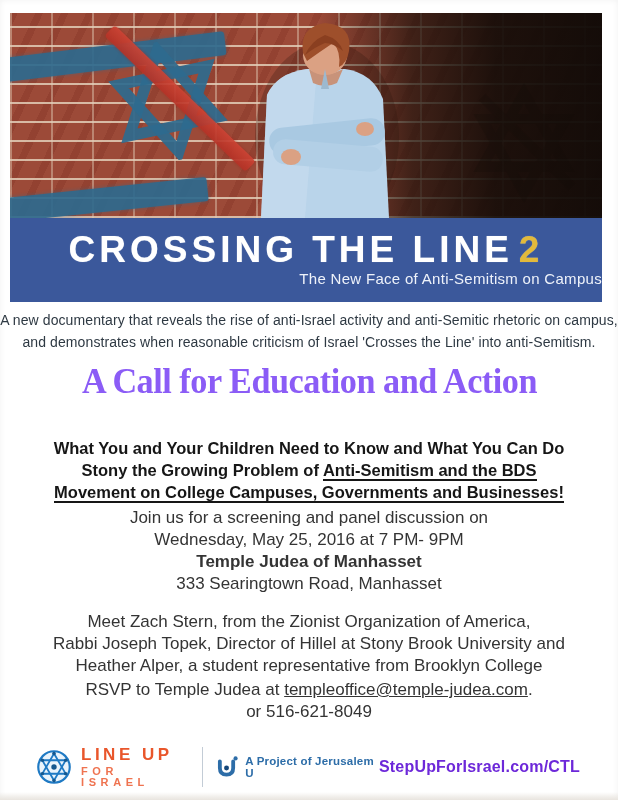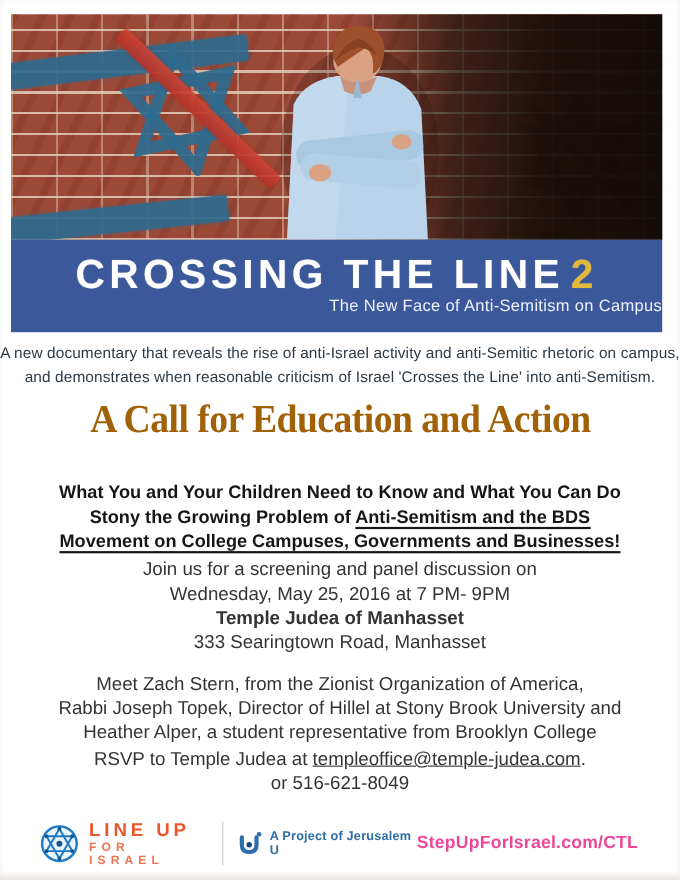--- a/index.html
+++ b/index.html
@@ -61,21 +61,21 @@
   }
 
   
   .description{
     position:absolute;left:0;top:309px;width:618px;text-align:center;
     font-size:14px;line-height:22px;color:#2e3943;letter-spacing:0.1px;
   }
   .headline{
     position:absolute;left:0;top:360px;width:618px;text-align:center;
     font-family:"Liberation Serif",serif;font-weight:bold;
-    font-size:36px;color:#a16207;
+    font-size:36px;color:#8b5cf6;
   }
   .headline .squeeze{display:inline-block;transform:scaleX(0.95);letter-spacing:-0.5px;}
   .callout{
     position:absolute;left:0;top:437px;width:618px;text-align:center;
     font-weight:bold;font-size:16.5px;line-height:22px;color:#161616;
   }
   .callout .u{border-bottom:2px solid #161616;padding-bottom:0px;}
   .event{
     position:absolute;left:0;top:507px;width:618px;text-align:center;
     font-size:17px;line-height:22px;color:#343434;
@@ -100,21 +100,21 @@
   .globe{width:36px;height:36px;flex:0 0 auto;}
   .wordmark{margin-left:9px;line-height:1;}
   .wm1{font-size:17px;font-weight:bold;letter-spacing:3.5px;color:#e9562b;}
   .wm2{font-size:11px;font-weight:bold;letter-spacing:4.6px;color:#ef7350;margin-top:3px;}
   .footer-divider{width:1px;height:40px;background:#c3ccd6;margin:0 14px 0 16px;}
   .ju-group{display:flex;align-items:center;}
   .ju-icon{width:22px;height:24px;}
   .ju-label{margin-left:7px;font-size:11.5px;font-weight:bold;color:#2d6da8;letter-spacing:0.2px;}
   .website{
     margin-left:auto;margin-right:28px;
-    font-size:16px;font-weight:bold;color:#ec4899;letter-spacing:0.2px;cursor:pointer;
+    font-size:16px;font-weight:bold;color:#6d28d9;letter-spacing:0.2px;cursor:pointer;
   }
   .scan-bottom{
     position:absolute;left:0;bottom:0;width:618px;height:8px;
     background:linear-gradient(0deg,#e9e5df,rgba(233,229,223,0));
   }
 </style>
 </head>
 <body>
 
 <div class="page">

